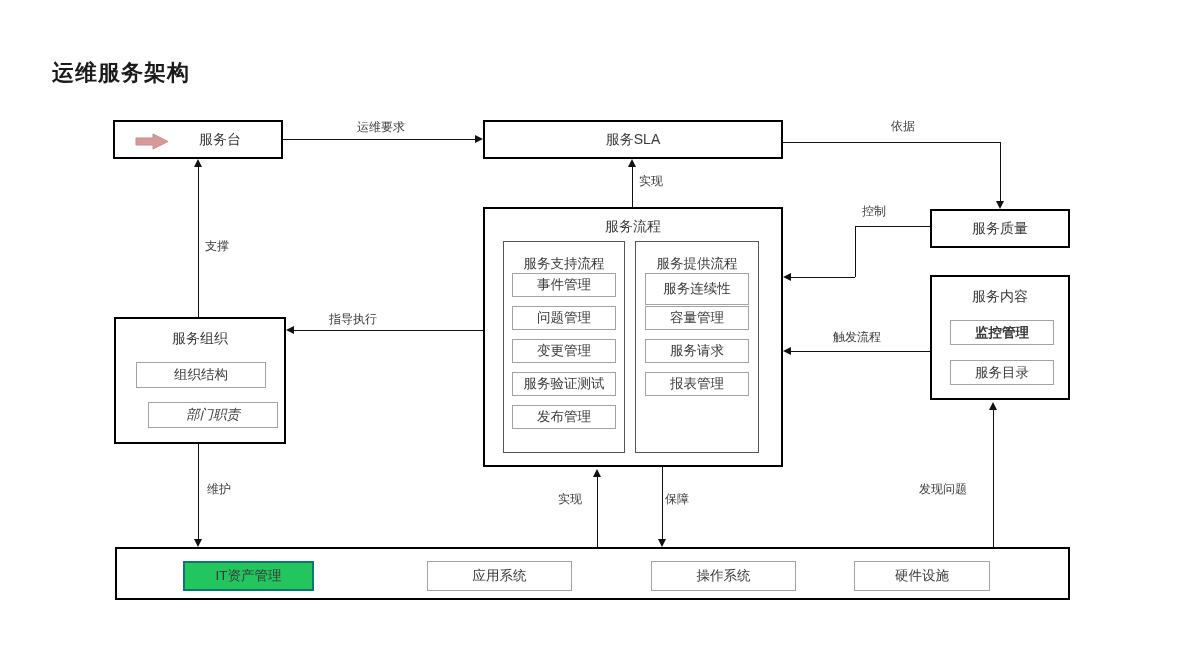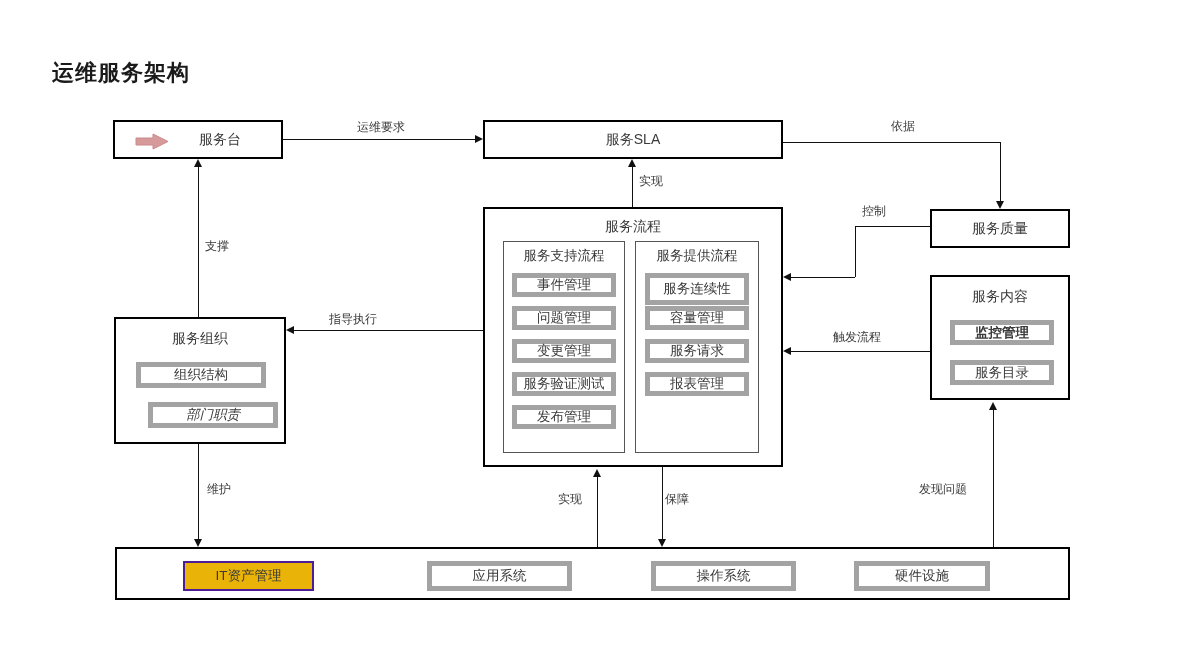--- a/index.html
+++ b/index.html
@@ -29,36 +29,36 @@
   }
   .centered-label {
     position:absolute; left:0; right:0; top:50%;
     transform:translateY(-50%);
     text-align:center; font-size:14px; color:#3a3a3a;
     white-space:nowrap;
   }
 
   .subbox {
     position:absolute; box-sizing:border-box;
-    background:#ffffff; border:5px solid #a3a3a3;
+    background:#ffffff; border:1px solid #a3a3a3;
     display:flex; align-items:center; justify-content:center;
     font-size:13.5px; color:#3a3a3a; white-space:nowrap;
   }
   .group {
     position:absolute; box-sizing:border-box;
     background:#ffffff; border:1px solid #555555;
   }
   .group-title {
-    position:absolute; left:0; right:0; top:5px;
+    position:absolute; left:0; right:0; top:13px;
     text-align:center; font-size:13.5px; color:#3a3a3a;
     white-space:nowrap;
   }
 
   .itasset {
-    background:#eab308; border:2px solid #4c1d95;
+    background:#22c55e; border:2px solid #0f766e;
   }
 
   
   .hline { position:absolute; height:0; border-top:1.6px solid #111; }
   .vline { position:absolute; width:0; border-left:1.6px solid #111; }
 
   .arrow { position:absolute; width:0; height:0; }
   .arrow-up    { border-left:4.5px solid transparent; border-right:4.5px solid transparent; border-bottom:8px solid #111; }
   .arrow-down  { border-left:4.5px solid transparent; border-right:4.5px solid transparent; border-top:8px solid #111; }
   .arrow-left  { border-top:4.5px solid transparent; border-bottom:4.5px solid transparent; border-right:8px solid #111; }

